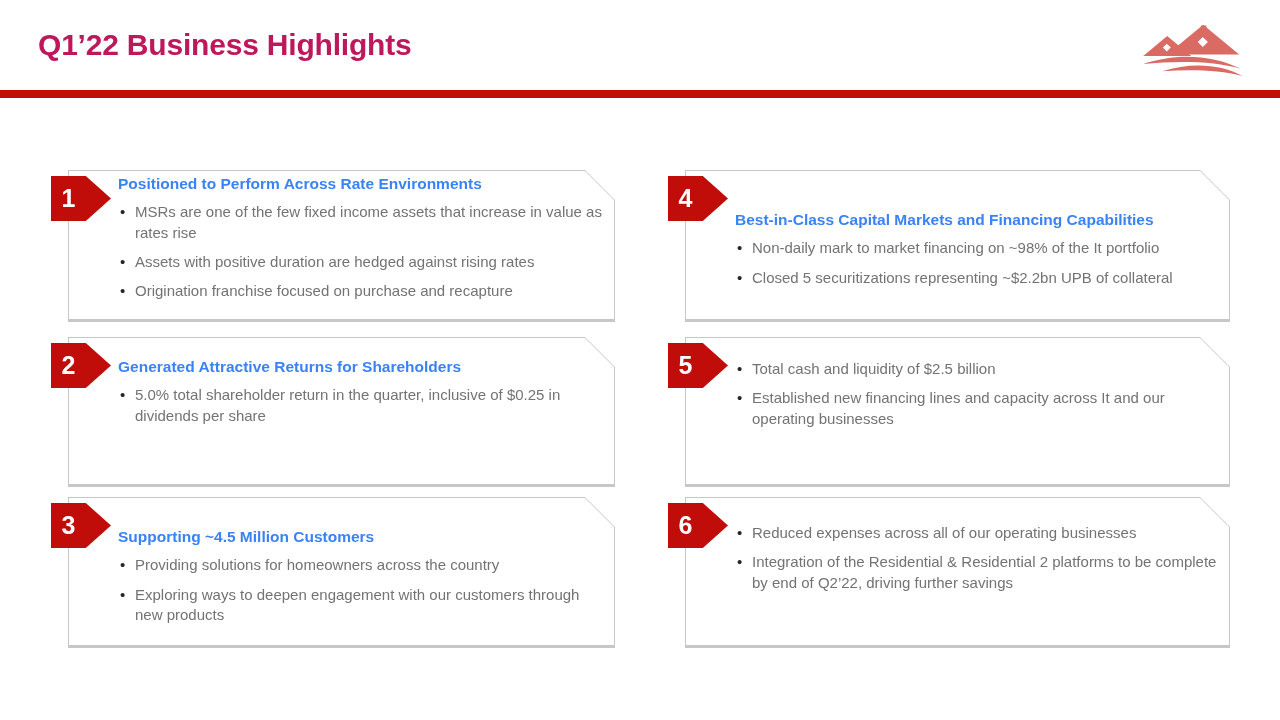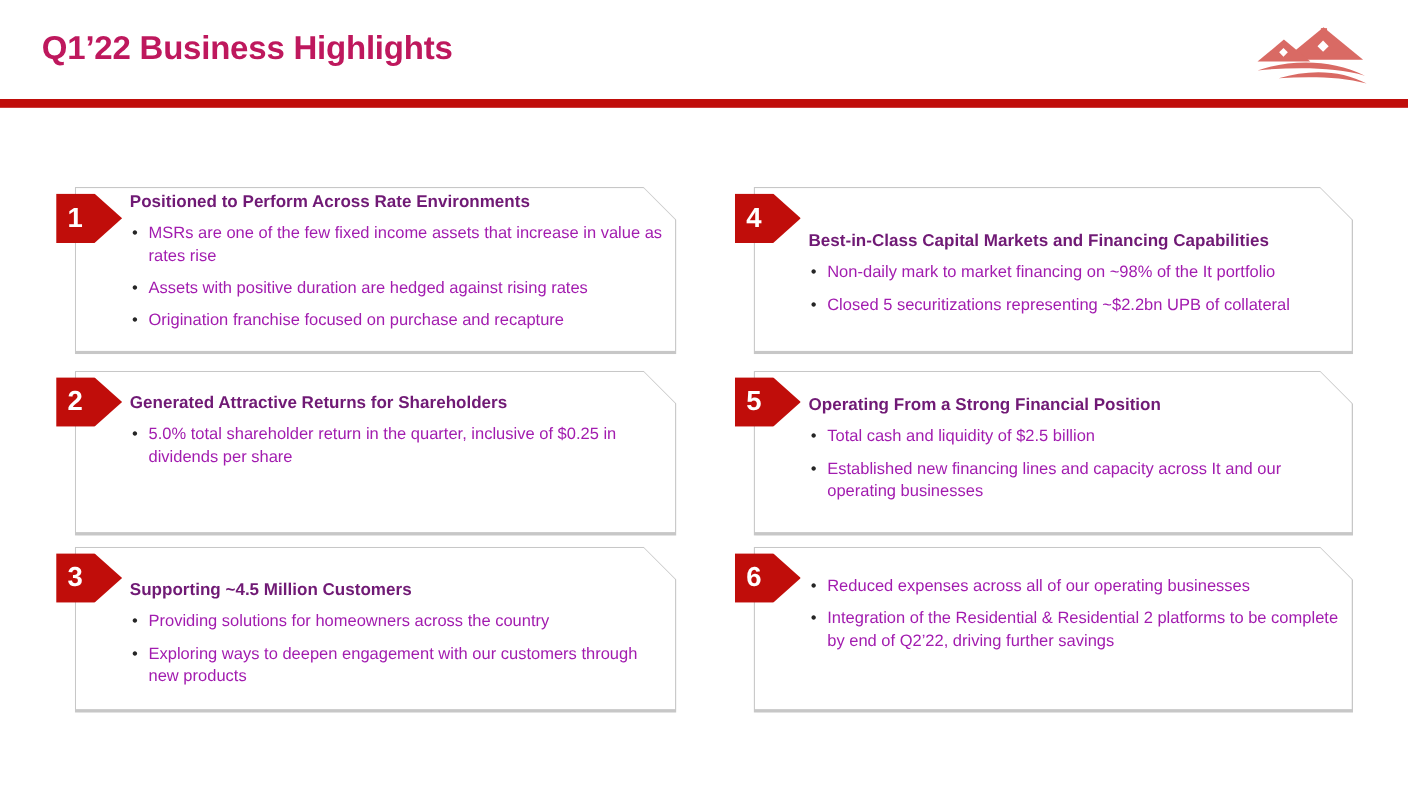--- a/index.html
+++ b/index.html
@@ -45,27 +45,27 @@
     width: 60px; height: 45px;
     background: var(--accent);
     clip-path: polygon(0 0, 58% 0, 100% 50%, 58% 100%, 0 100%);
     color: #ffffff; font-size: 25px; font-weight: 700;
     display: flex; align-items: center;
   }
   .badge span { width: 58%; text-align: center; }
 
   .card-content { position: relative; padding: var(--pt, 6px) 10px 0 50px; }
   .card-title {
-    font-size: 15.5px; font-weight: 700; color: #701a75;
+    font-size: 15.5px; font-weight: 700; color: #3b82f6;
     margin: 0 0 9px 0; line-height: 1.25;
   }
   ul.bullets { margin: 0; padding: 0; list-style: none; }
   ul.bullets li {
     position: relative; padding-left: 17px; margin-bottom: 9px;
-    font-size: 15px; color: #a21caf; line-height: 1.35;
+    font-size: 15px; color: #737373; line-height: 1.35;
   }
   ul.bullets li::before { content: "\2022"; position: absolute; left: 2px; color: #262626; }
 
   
   #card-0 { left: 68px;  top: 170px; width: 547px; height: 152px; --pt: 4px;  }
   #card-1 { left: 68px;  top: 337px; width: 547px; height: 150px; --pt: 20px; }
   #card-2 { left: 68px;  top: 497px; width: 547px; height: 151px; --pt: 30px; }
   #card-3 { left: 685px; top: 170px; width: 545px; height: 152px; --pt: 40px; }
   #card-4 { left: 685px; top: 337px; width: 545px; height: 150px; --pt: 22px; }
   #card-5 { left: 685px; top: 497px; width: 545px; height: 151px; --pt: 26px; }
@@ -163,21 +163,20 @@
 </div>
 
 <div class="card" id="card-4">
   <div class="card-shape">
       <div class="card-shape-inner"></div>
     </div>
   <div class="badge">
       <span>5</span>
     </div>
   <div class="card-content">
-    <h3 class="card-title">Operating From a Strong Financial Position</h3>
     <ul class="bullets">
       <li>Total cash and liquidity of $2.5 billion</li>
       <li>Established new financing lines and capacity across It and our operating businesses</li>
     </ul>
   </div>
 </div>
 
 <div class="card" id="card-5">
   <div class="card-shape">
       <div class="card-shape-inner"></div>

